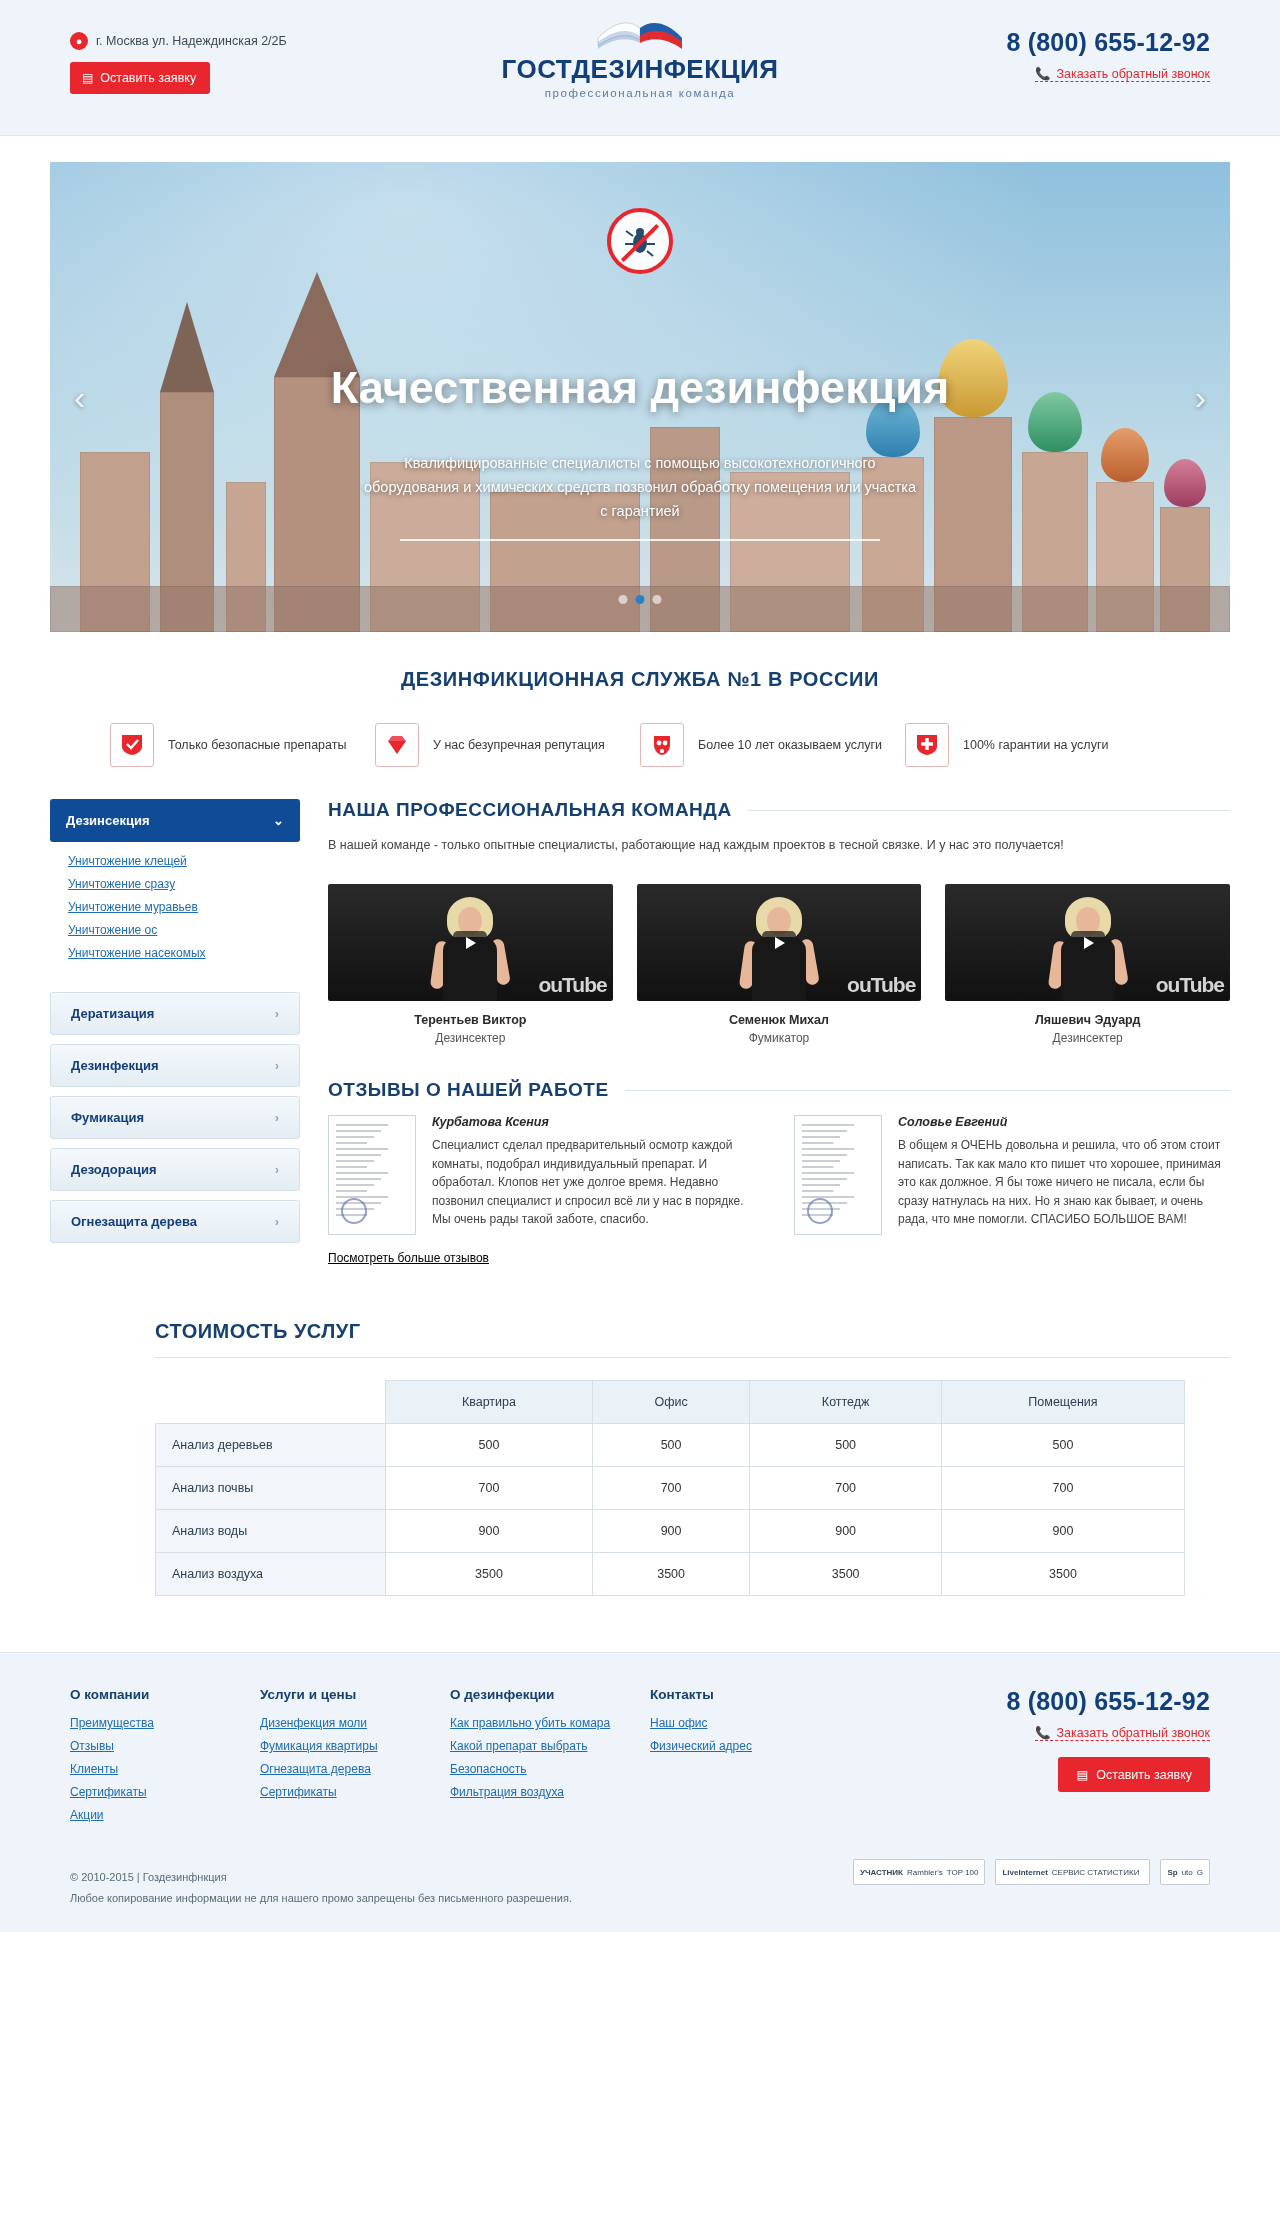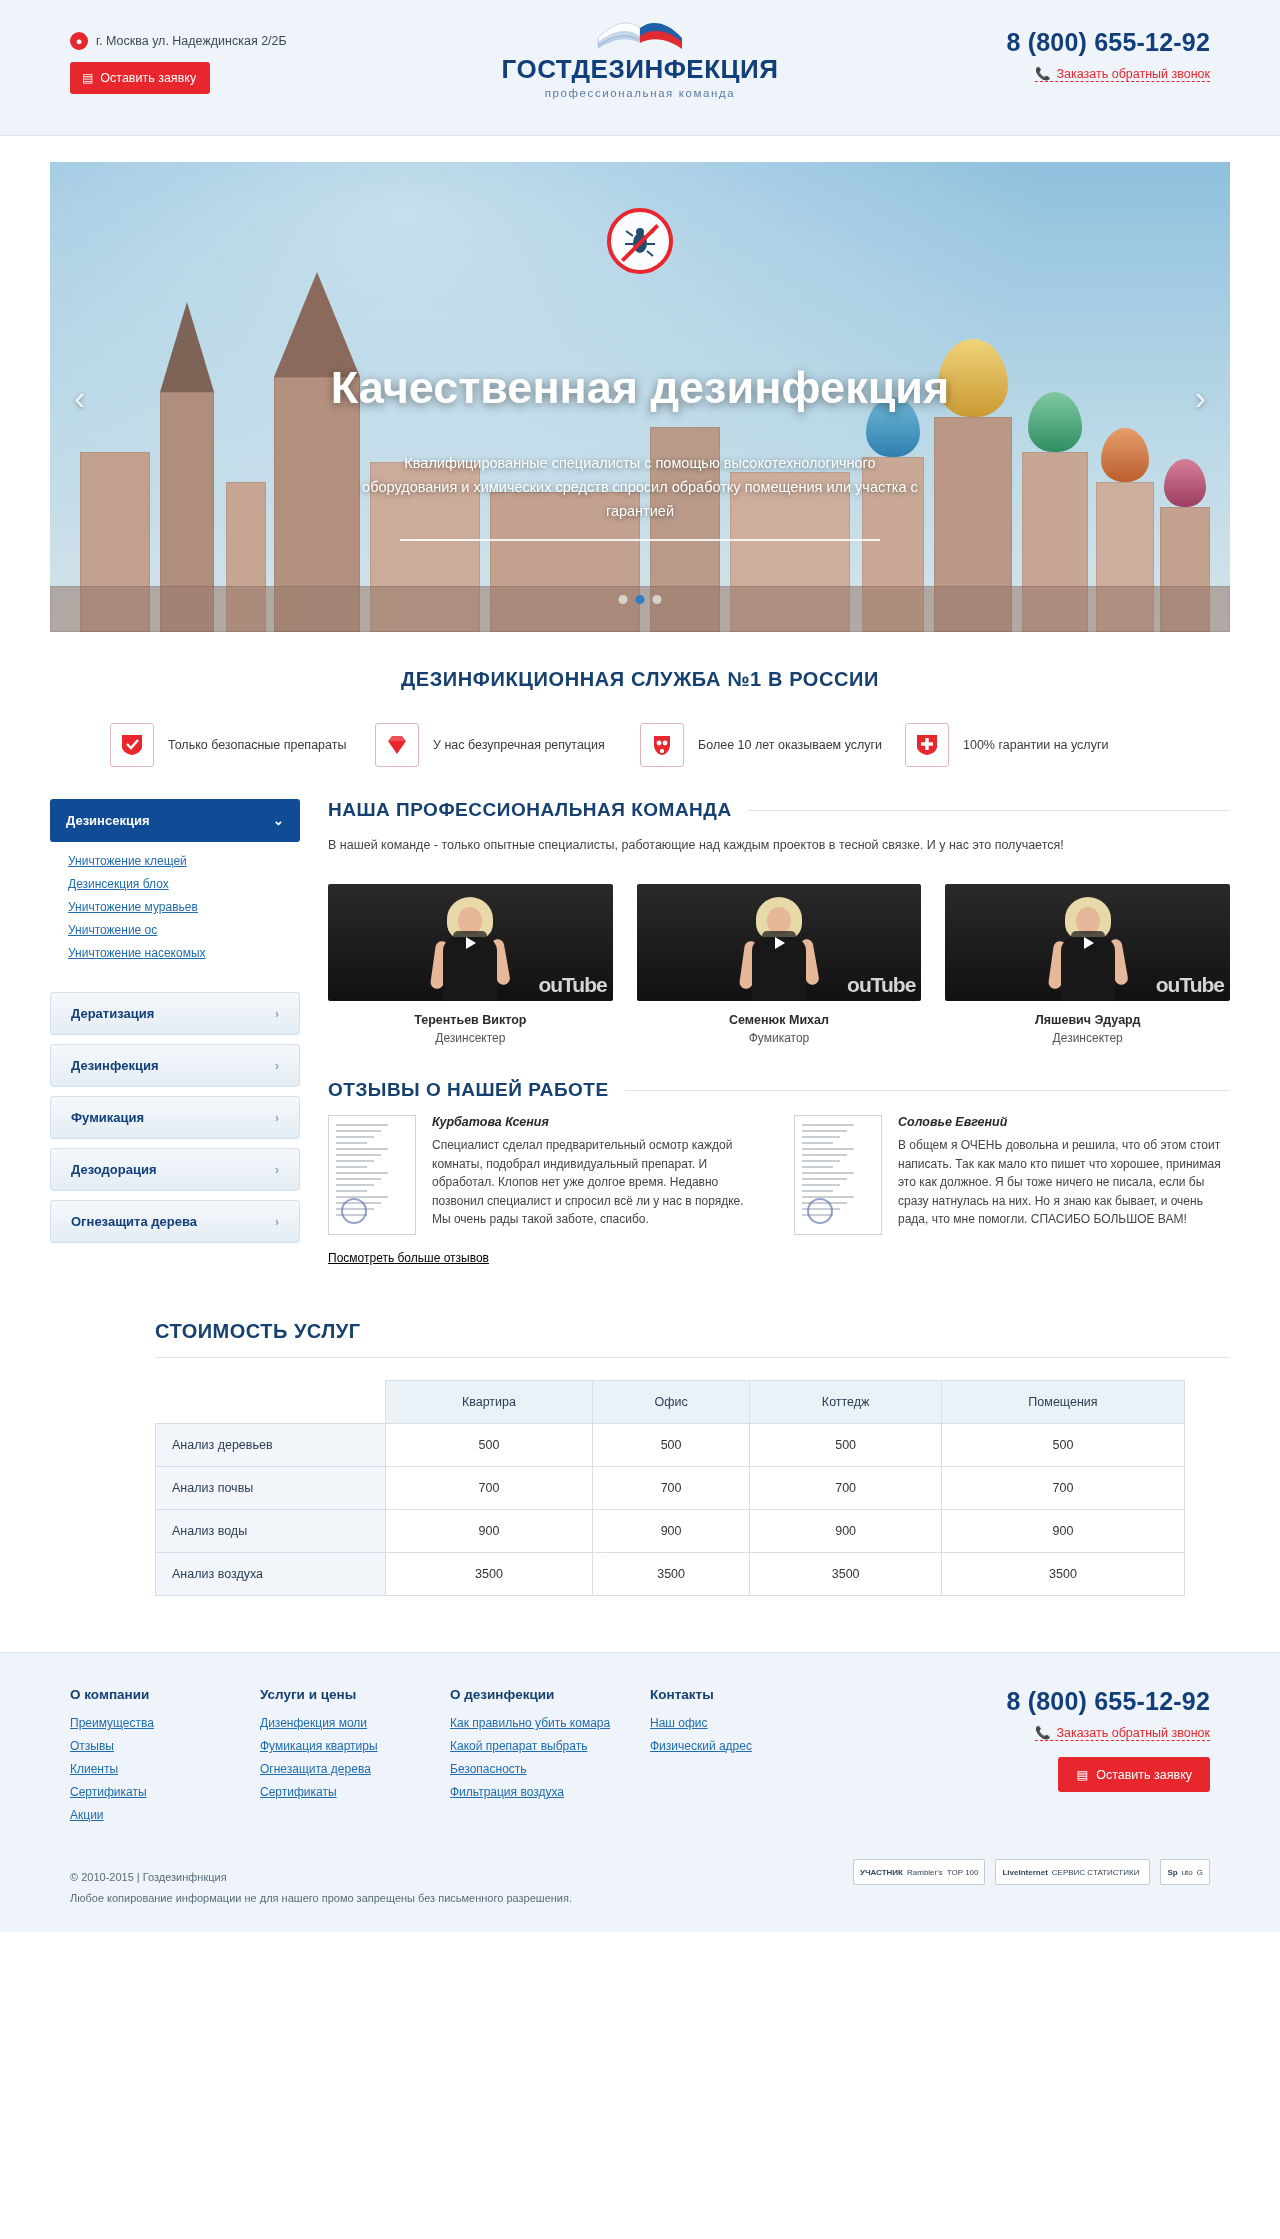--- a/index.html
+++ b/index.html
@@ -349,21 +349,21 @@
 
       <div class="hero-badge">
         <svg width="34" height="34" viewBox="0 0 34 34" aria-hidden="true">
           <ellipse cx="17" cy="19" rx="7" ry="10" fill="#274b6d"></ellipse>
           <circle cx="17" cy="8" r="4" fill="#274b6d"></circle>
           <path d="M10 12 L3 7 M24 12 L31 7 M10 20 L2 20 M24 20 L32 20 M10 27 L4 32 M24 27 L30 32" stroke="#274b6d" stroke-width="2" fill="none"></path>
         </svg>
       </div>
 
       <div class="hero-title">Качественная дезинфекция</div>
-      <div class="hero-sub">Квалифицированные специалисты с помощью высокотехнологичного оборудования и химических средств спросил обработку помещения или участка с гарантией</div>
+      <div class="hero-sub">Квалифицированные специалисты с помощью высокотехнологичного оборудования и химических средств позвонил обработку помещения или участка с гарантией</div>
       <div class="hero-rule"></div>
 
       <div class="arrow left">‹</div>
       <div class="arrow right">›</div>
       <div class="dots" id="hero-dots">
           <span></span>
           <span class="on"></span>
           <span></span>
         </div>
     </div>
@@ -416,21 +416,21 @@
 
   <div class="main">
 
     <aside class="aside">
       <div class="acc-head">
         <span>Дезинсекция</span>
         <span>⌄</span>
       </div>
       <div class="acc-links" id="acc-links">
           <a href="#">Уничтожение клещей</a>
-          <a href="#">Дезинсекция блох</a>
+          <a href="#">Уничтожение сразу</a>
           <a href="#">Уничтожение муравьев</a>
           <a href="#">Уничтожение ос</a>
           <a href="#">Уничтожение насекомых</a>
         </div>
       <div id="acc-items">
           <div class="acc-item">
             <span>Дератизация</span>
             <span class="chev">›</span>
           </div>
           <div class="acc-item">

